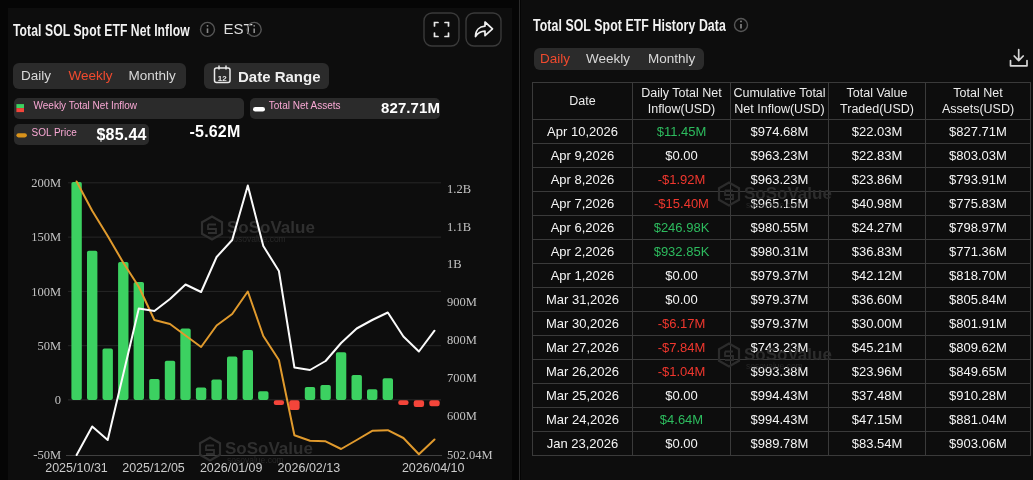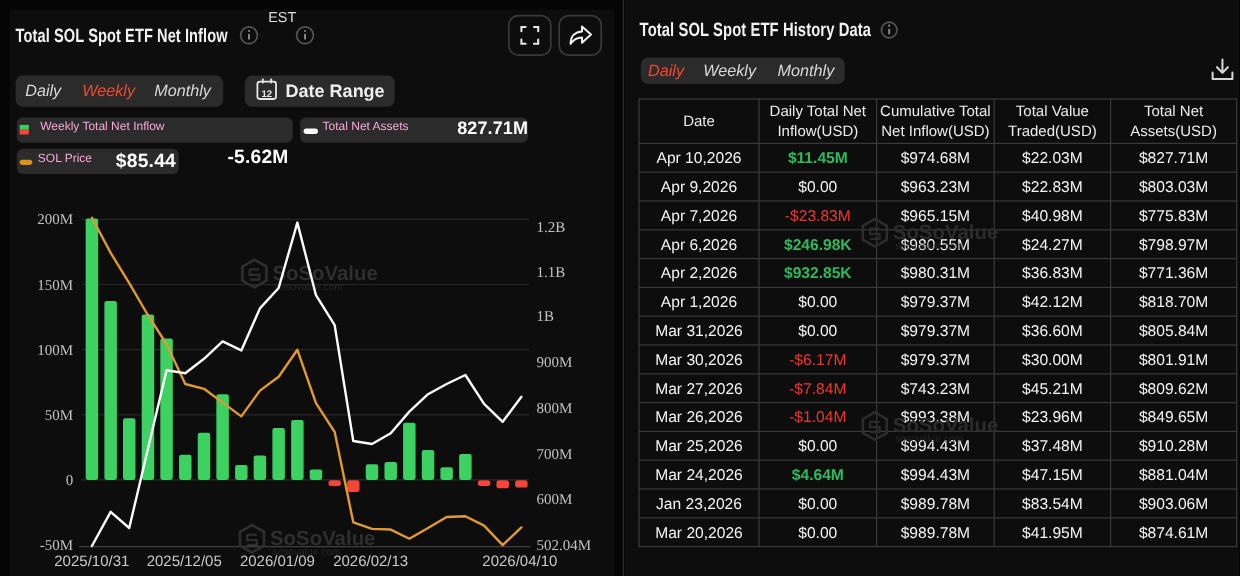--- a/index.html
+++ b/index.html
@@ -5,40 +5,40 @@
   html,body{margin:0;padding:0;background:#050505;width:1033px;height:480px;overflow:hidden;}
   *{box-sizing:border-box;}
   body{font-family:"Liberation Sans",sans-serif;position:relative;}
   .panel{position:absolute;background:#0d0d0d;}
   #lpanel{left:8px;top:8px;width:504px;height:472px;}
   #rpanel{left:521px;top:0px;width:512px;height:480px;}
   #divider{position:absolute;left:519px;top:0;width:1px;height:480px;background:#2b2b2b;}
   .abs{position:absolute;}
   .title{font-weight:bold;font-size:16px;color:#f2f2f2;letter-spacing:0.1px;}
   .pill{background:#2b2b2b;border-radius:6px;}
-  .tabtxt{font-size:13.5px;color:#d8d8d8;font-style:italic;}
+  .tabtxt{font-size:13.5px;color:#d8d8d8;}
   .tabact{color:#f04a2e;}
   .chip{background:#2b2b2b;border-radius:5px;}
   .chiplabel{font-size:10px;color:#f9a8d4;}
   .chipval{font-size:16px;font-weight:bold;color:#ffffff;letter-spacing:0.2px;}
   table{border-collapse:collapse;table-layout:fixed;}
   td,th{border:1px solid #3a3a3a;text-align:center;padding:0;overflow:hidden;white-space:nowrap;}
   th{font-weight:normal;color:#ececec;font-size:12.5px;line-height:16px;}
   td{color:#f5f5f5;font-size:13px;}
-  td.g{color:#2dbb5e;font-weight:bold;}
+  td.g{color:#2dbb5e;}
   td.r{color:#f0372e;}
 </style>
 </head>
 <body>
 <div id="lpanel" class="panel"></div>
 <div id="rpanel" class="panel"></div>
 <div id="divider"></div>
 
 <div class="abs title" style="left:13px;top:21.5px;transform:scaleX(0.76);transform-origin:left top;white-space:nowrap;">Total SOL Spot ETF Net Inflow</div>
-<div class="abs" style="left:223.5px;top:7px;font-size:12px;color:#dedede;">EST</div>
+<div class="abs" style="left:223.5px;top:20px;font-size:15px;color:#dedede;">EST</div>
 
 <div class="abs pill" style="left:13px;top:63px;width:173px;height:26px;"></div>
 <div class="abs tabtxt" style="left:21px;top:68px;">Daily</div>
 <div class="abs tabtxt tabact" style="left:68.5px;top:68px;">Weekly</div>
 <div class="abs tabtxt" style="left:128.5px;top:68px;">Monthly</div>
 
 <div class="abs pill" style="left:204px;top:63px;width:125px;height:26px;"></div>
 <div class="abs" style="left:238px;top:68px;font-size:15px;font-weight:bold;color:#efefef;">Date Range</div>
 
 <div class="abs chip" style="left:13.5px;top:97.5px;width:230px;height:21px;"></div>
@@ -84,22 +84,29 @@
           <td>$827.71M</td>
         </tr>
 <tr style="height:24px;">
           <td>Apr 9,2026</td>
           <td>$0.00</td>
           <td>$963.23M</td>
           <td>$22.83M</td>
           <td>$803.03M</td>
         </tr>
 <tr style="height:24px;">
+          <td>Apr 8,2026</td>
+          <td class="r">-$1.92M</td>
+          <td>$963.23M</td>
+          <td>$23.86M</td>
+          <td>$793.91M</td>
+        </tr>
+<tr style="height:24px;">
           <td>Apr 7,2026</td>
-          <td class="r">-$23.83M</td>
+          <td class="r">-$15.40M</td>
           <td>$965.15M</td>
           <td>$40.98M</td>
           <td>$775.83M</td>
         </tr>
 <tr style="height:24px;">
           <td>Apr 6,2026</td>
           <td class="g">$246.98K</td>
           <td>$980.55M</td>
           <td>$24.27M</td>
           <td>$798.97M</td>
@@ -159,27 +166,20 @@
           <td>$994.43M</td>
           <td>$47.15M</td>
           <td>$881.04M</td>
         </tr>
 <tr style="height:24px;">
           <td>Jan 23,2026</td>
           <td>$0.00</td>
           <td>$989.78M</td>
           <td>$83.54M</td>
           <td>$903.06M</td>
-        </tr>
-<tr style="height:24px;">
-          <td>Mar 20,2026</td>
-          <td>$0.00</td>
-          <td>$989.78M</td>
-          <td>$41.95M</td>
-          <td>$874.61M</td>
         </tr>
 </tbody>
     </table>
 </div>
 
 <svg class="abs" style="left:0;top:0;" width="1033" height="480" viewBox="0 0 1033 480">
 <line x1="68" y1="182.8" x2="441" y2="182.8" stroke="#272727" stroke-width="1"></line>
 <line x1="68" y1="237.1" x2="441" y2="237.1" stroke="#272727" stroke-width="1"></line>
 <line x1="68" y1="291.4" x2="441" y2="291.4" stroke="#272727" stroke-width="1"></line>
 <line x1="68" y1="345.7" x2="441" y2="345.7" stroke="#272727" stroke-width="1"></line>

